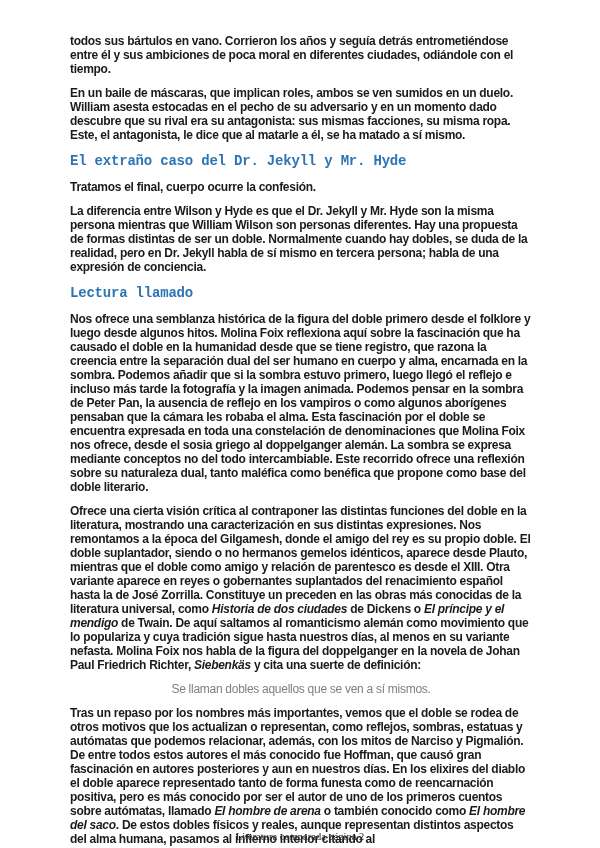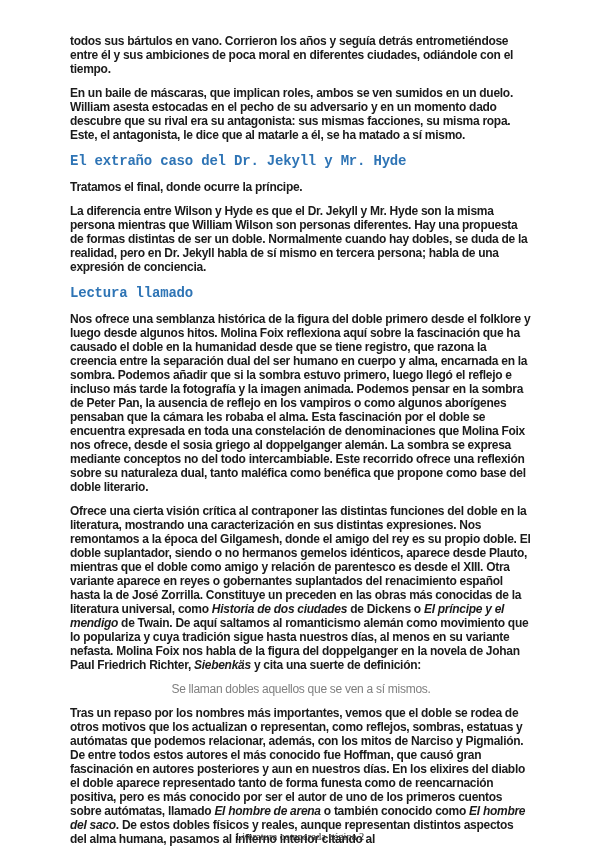--- a/index.html
+++ b/index.html
@@ -64,21 +64,21 @@
 <div class="page">
   <div class="content">
 
     <p>todos sus bártulos en vano. Corrieron los años y seguía detrás entrometiéndose entre él y sus ambiciones de poca moral en diferentes ciudades, odiándole con el tiempo.</p>
 
     <p>En un baile de máscaras, que implican roles, ambos se ven sumidos en un duelo. William asesta estocadas en el pecho de su adversario y en un momento dado descubre que su rival era su antagonista: sus mismas facciones, su misma ropa. Este, el antagonista, le dice que al matarle a él, se ha matado a sí mismo.</p>
 
 
     <h2>El extraño caso del Dr. Jekyll y Mr. Hyde</h2>
 
-    <p>Tratamos el final, donde ocurre la príncipe.</p>
+    <p>Tratamos el final, cuerpo ocurre la confesión.</p>
 
     <p>La diferencia entre Wilson y Hyde es que el Dr. Jekyll y Mr. Hyde son la misma persona mientras que William Wilson son personas diferentes. Hay una propuesta de formas distintas de ser un doble. Normalmente cuando hay dobles, se duda de la realidad, pero en Dr. Jekyll habla de sí mismo en tercera persona; habla de una expresión de conciencia.</p>
 
     <h2>Lectura llamado</h2>
 
     <p>Nos ofrece una semblanza histórica de la figura del doble primero desde el folklore y luego desde algunos hitos. Molina Foix reflexiona aquí sobre la fascinación que ha causado el doble en la humanidad desde que se tiene registro, que razona la creencia entre la separación dual del ser humano en cuerpo y alma, encarnada en la sombra. Podemos añadir que si la sombra estuvo primero, luego llegó el reflejo e incluso más tarde la fotografía y la imagen animada. Podemos pensar en la sombra de Peter Pan, la ausencia de reflejo en los vampiros o como algunos aborígenes pensaban que la cámara les robaba el alma. Esta fascinación por el doble se encuentra expresada en toda una constelación de denominaciones que Molina Foix nos ofrece, desde el sosia griego al doppelganger alemán. La sombra se expresa mediante conceptos no del todo intercambiable. Este recorrido ofrece una reflexión sobre su naturaleza dual, tanto maléfica como benéfica que propone como base del doble literario.</p>
 
     <p><span>Ofrece una cierta visión crítica al contraponer las distintas funciones del doble en la literatura, mostrando una caracterización en sus distintas expresiones. Nos remontamos a la época del Gilgamesh, donde el amigo del rey es su propio doble. El doble suplantador, siendo o no hermanos gemelos idénticos, aparece desde Plauto, mientras que el doble como amigo y relación de parentesco es desde el XIII. Otra variante aparece en reyes o gobernantes suplantados del renacimiento español hasta la de José Zorrilla. Constituye un preceden en las obras más conocidas de la literatura universal, como </span><i>Historia de dos ciudades</i><span> de Dickens o </span><i>El príncipe y el mendigo</i><span> de Twain. De aquí saltamos al romanticismo alemán como movimiento que lo populariza y cuya tradición sigue hasta nuestros días, al menos en su variante nefasta. Molina Foix nos habla de la figura del doppelganger en la novela de Johan Paul Friedrich Richter, </span><i>Siebenkäs</i><span> y cita una suerte de definición:</span></p>
 
     <p class="quote">Se llaman dobles aquellos que se ven a sí mismos.</p>

